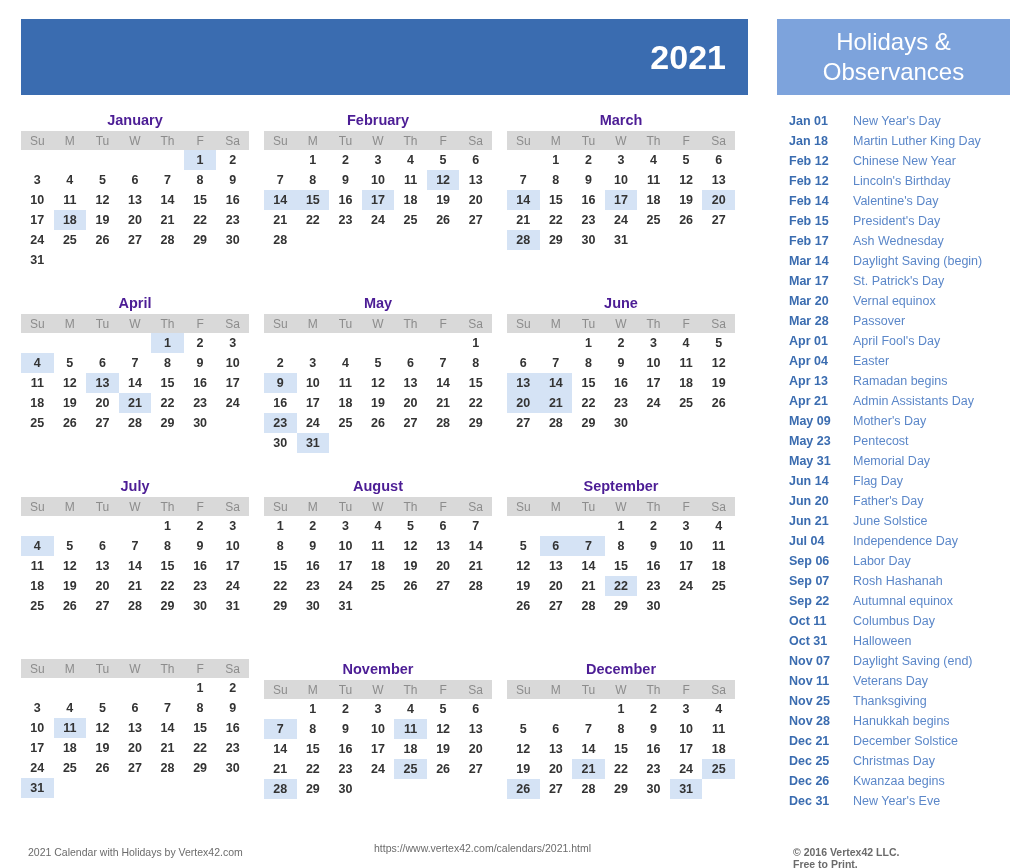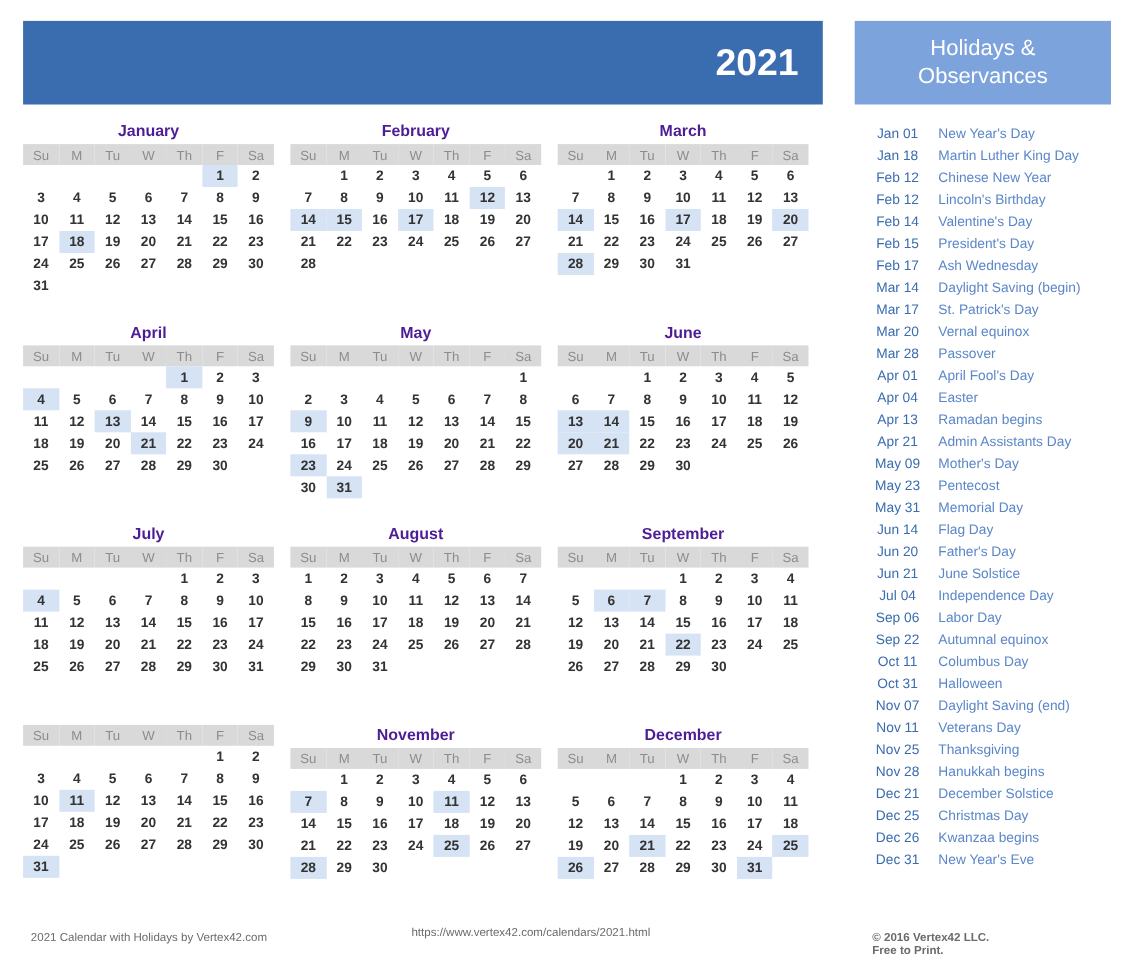--- a/index.html
+++ b/index.html
@@ -49,44 +49,44 @@
     position: absolute;
     left: 777px;
     top: 19px;
     width: 233px;
   }
   #holidays-header {
     width: 233px;
     height: 76px;
     background: #7da3dc;
     color: #ffffff;
-    font-size: 20px;
+    font-size: 24px;
     display: flex;
     flex-direction: column;
     align-items: center;
     justify-content: center;
     line-height: 1.25;
     box-sizing: border-box;
   }
   #holidays-list {
     margin-top: 19px;
     padding-left: 12px;
   }
   .holiday-row {
     display: flex;
     align-items: baseline;
     height: 20px;
     font-size: 12.5px;
     white-space: nowrap;
   }
   .holiday-date {
     width: 54px;
-    text-align: center;
+    text-align: left;
     color: #3a6cb0;
-    font-weight: normal;
+    font-weight: bold;
     padding-right: 10px;
     flex: 0 0 auto;
   }
   .holiday-name {
     color: #5b87c9;
     flex: 1 1 auto;
   }
 
   
   #months-grid {
@@ -1123,20 +1123,24 @@
         </div>
         <div class="holiday-row">
           <span class="holiday-date">Jul 04</span>
           <span class="holiday-name">Independence Day</span>
         </div>
         <div class="holiday-row">
           <span class="holiday-date">Sep 06</span>
           <span class="holiday-name">Labor Day</span>
         </div>
         <div class="holiday-row">
+          <span class="holiday-date">Sep 07</span>
+          <span class="holiday-name">Rosh Hashanah</span>
+        </div>
+        <div class="holiday-row">
           <span class="holiday-date">Sep 22</span>
           <span class="holiday-name">Autumnal equinox</span>
         </div>
         <div class="holiday-row">
           <span class="holiday-date">Oct 11</span>
           <span class="holiday-name">Columbus Day</span>
         </div>
         <div class="holiday-row">
           <span class="holiday-date">Oct 31</span>
           <span class="holiday-name">Halloween</span>

